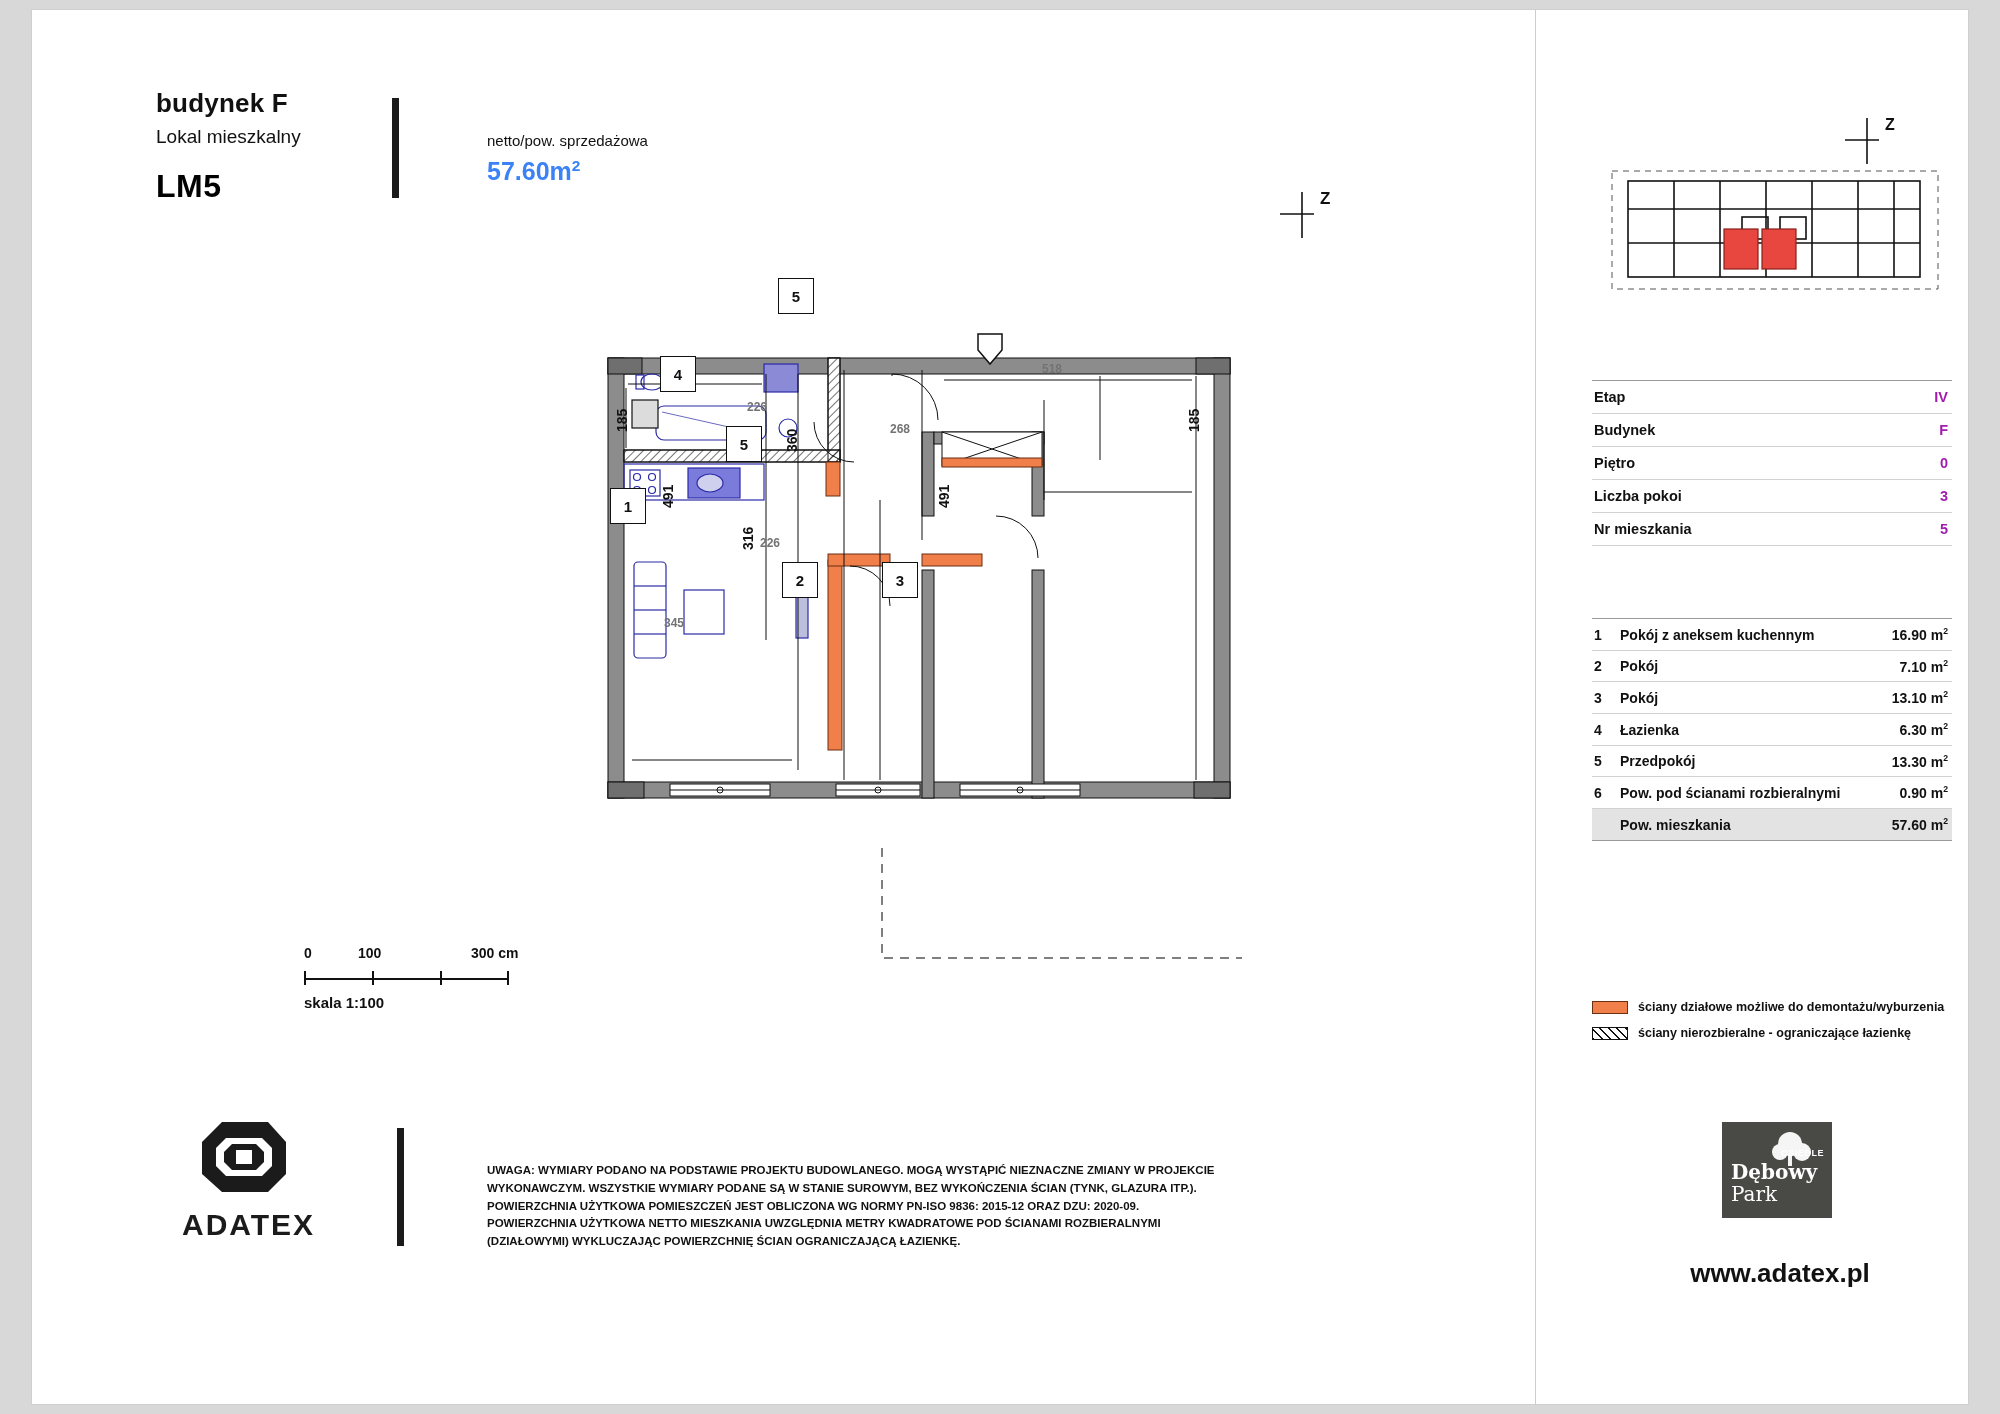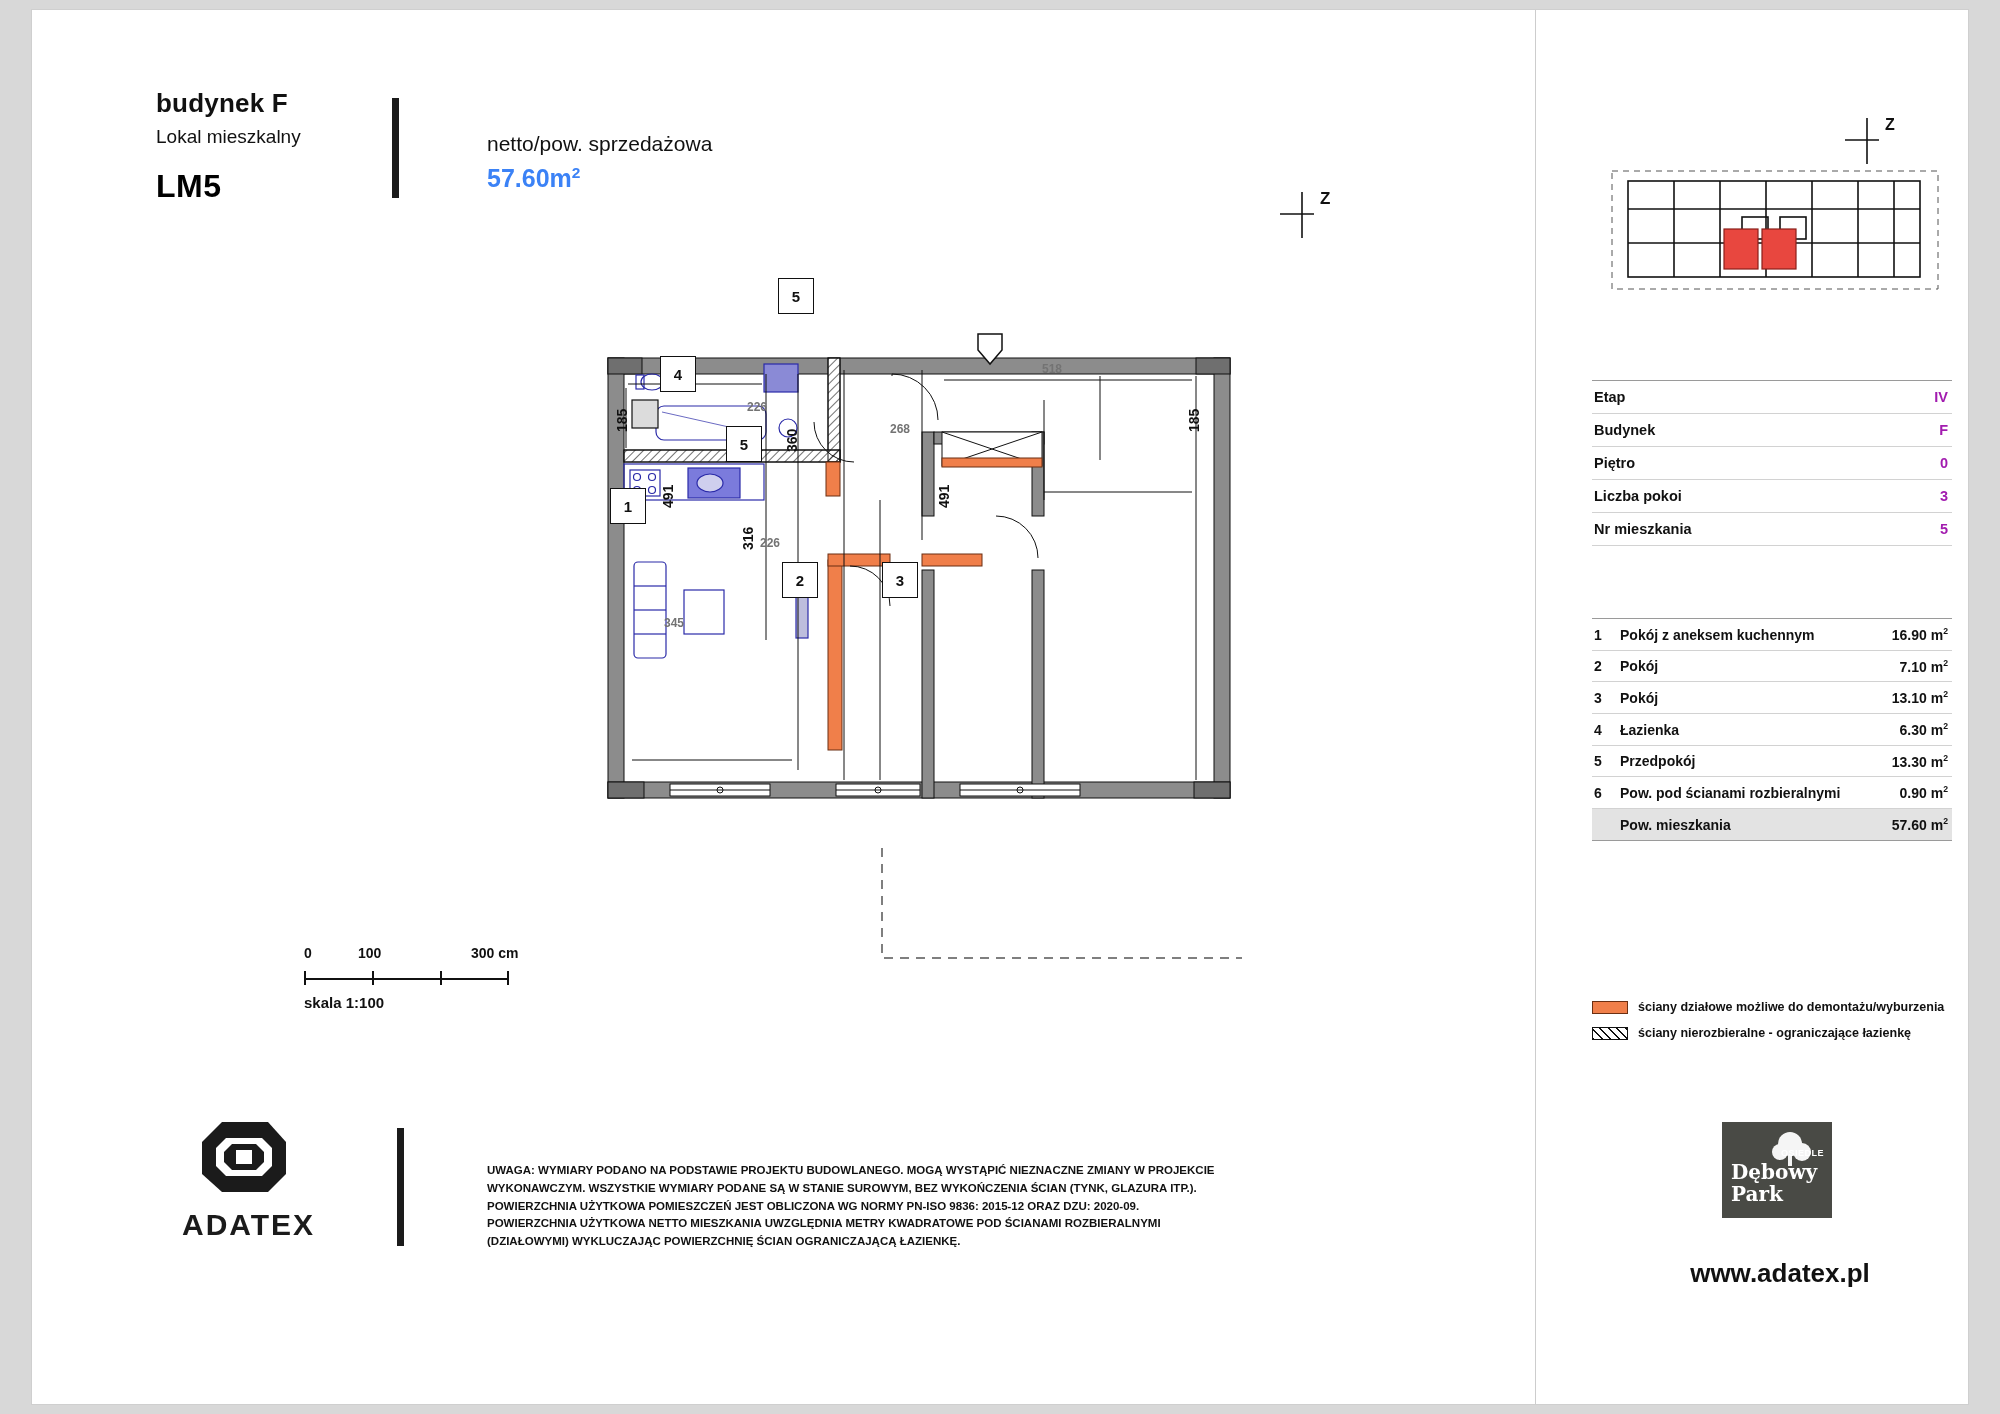--- a/index.html
+++ b/index.html
@@ -20,21 +20,21 @@
     background:#cdcdcd;
   }
 
   
   .hdr { position:absolute; left:124px; top:78px; }
   .hdr .bud { font-size:26px; font-weight:bold; color:#111; letter-spacing:.2px;}
   .hdr .lok { font-size:19px; color:#111; margin-top:7px;}
   .hdr .lm  { font-size:32px; font-weight:bold; color:#000000; margin-top:20px; letter-spacing:.5px;}
   .hdr-bar { position:absolute; left:360px; top:88px; width:7px; height:100px; background:#1b1b1b;}
   .hdr-right { position:absolute; left:455px; top:122px;}
-  .hdr-right .netto { font-size:21px; color:#111;}
+  .hdr-right .netto { font-size:15px; color:#111;}
   .hdr-right .area  { font-size:25px; font-weight:bold; color:#3b82f6; margin-top:8px;}
   .sup { font-size:.62em; vertical-align:super; }
 
   
   .north-plan { position:absolute; left:1240px; top:172px; width:70px; height:60px;}
   .north-key  { position:absolute; left:1805px; top:98px; width:70px; height:60px;}
 
   
   .plan { position:absolute; left:560px; top:330px; width:700px; height:520px;}
 
@@ -76,21 +76,21 @@
   .legend .sw-orange { background:#f07f4a; border:1px solid #6b2f12;}
   .legend .sw-hatch {
     background:
       repeating-linear-gradient(45deg, #111 0 1.4px, transparent 1.4px 6px);
     border:1px solid #111; background-color:#fff;
   }
 
   .brand { position:absolute; left:1690px; top:1112px; width:110px; height:96px; background:#494a45; color:#fff;}
   .brand .osiedle { position:absolute; right:8px; top:26px; font-size:9px; font-weight:bold; letter-spacing:.5px;}
   .brand .l1 { position:absolute; left:9px; top:38px; font-size:20px; font-weight:bold; font-family:"DejaVu Serif", serif;}
-  .brand .l2 { position:absolute; left:9px; top:60px; font-size:20px; font-weight:bold; font-family:"DejaVu Serif", serif;}
+  .brand .l2 { position:absolute; left:9px; top:60px; font-size:20px; font-weight:normal; font-family:"DejaVu Serif", serif;}
   .www { position:absolute; left:1598px; top:1248px; width:300px; text-align:center; font-size:26px; font-weight:bold; color:#111;}
 
   
   .dim { position:absolute; font-size:12px; font-weight:bold; color:#737373; }
   .dimv { position:absolute; font-size:14px; font-weight:bold; color:#111; transform:rotate(-90deg); transform-origin:left top;}
   .rnum {
     position:absolute; width:34px; height:34px; border:1.4px solid #111; background:#fff;
     font-size:15px; font-weight:bold; color:#111; display:flex; align-items:center; justify-content:center;
   }
 </style>

